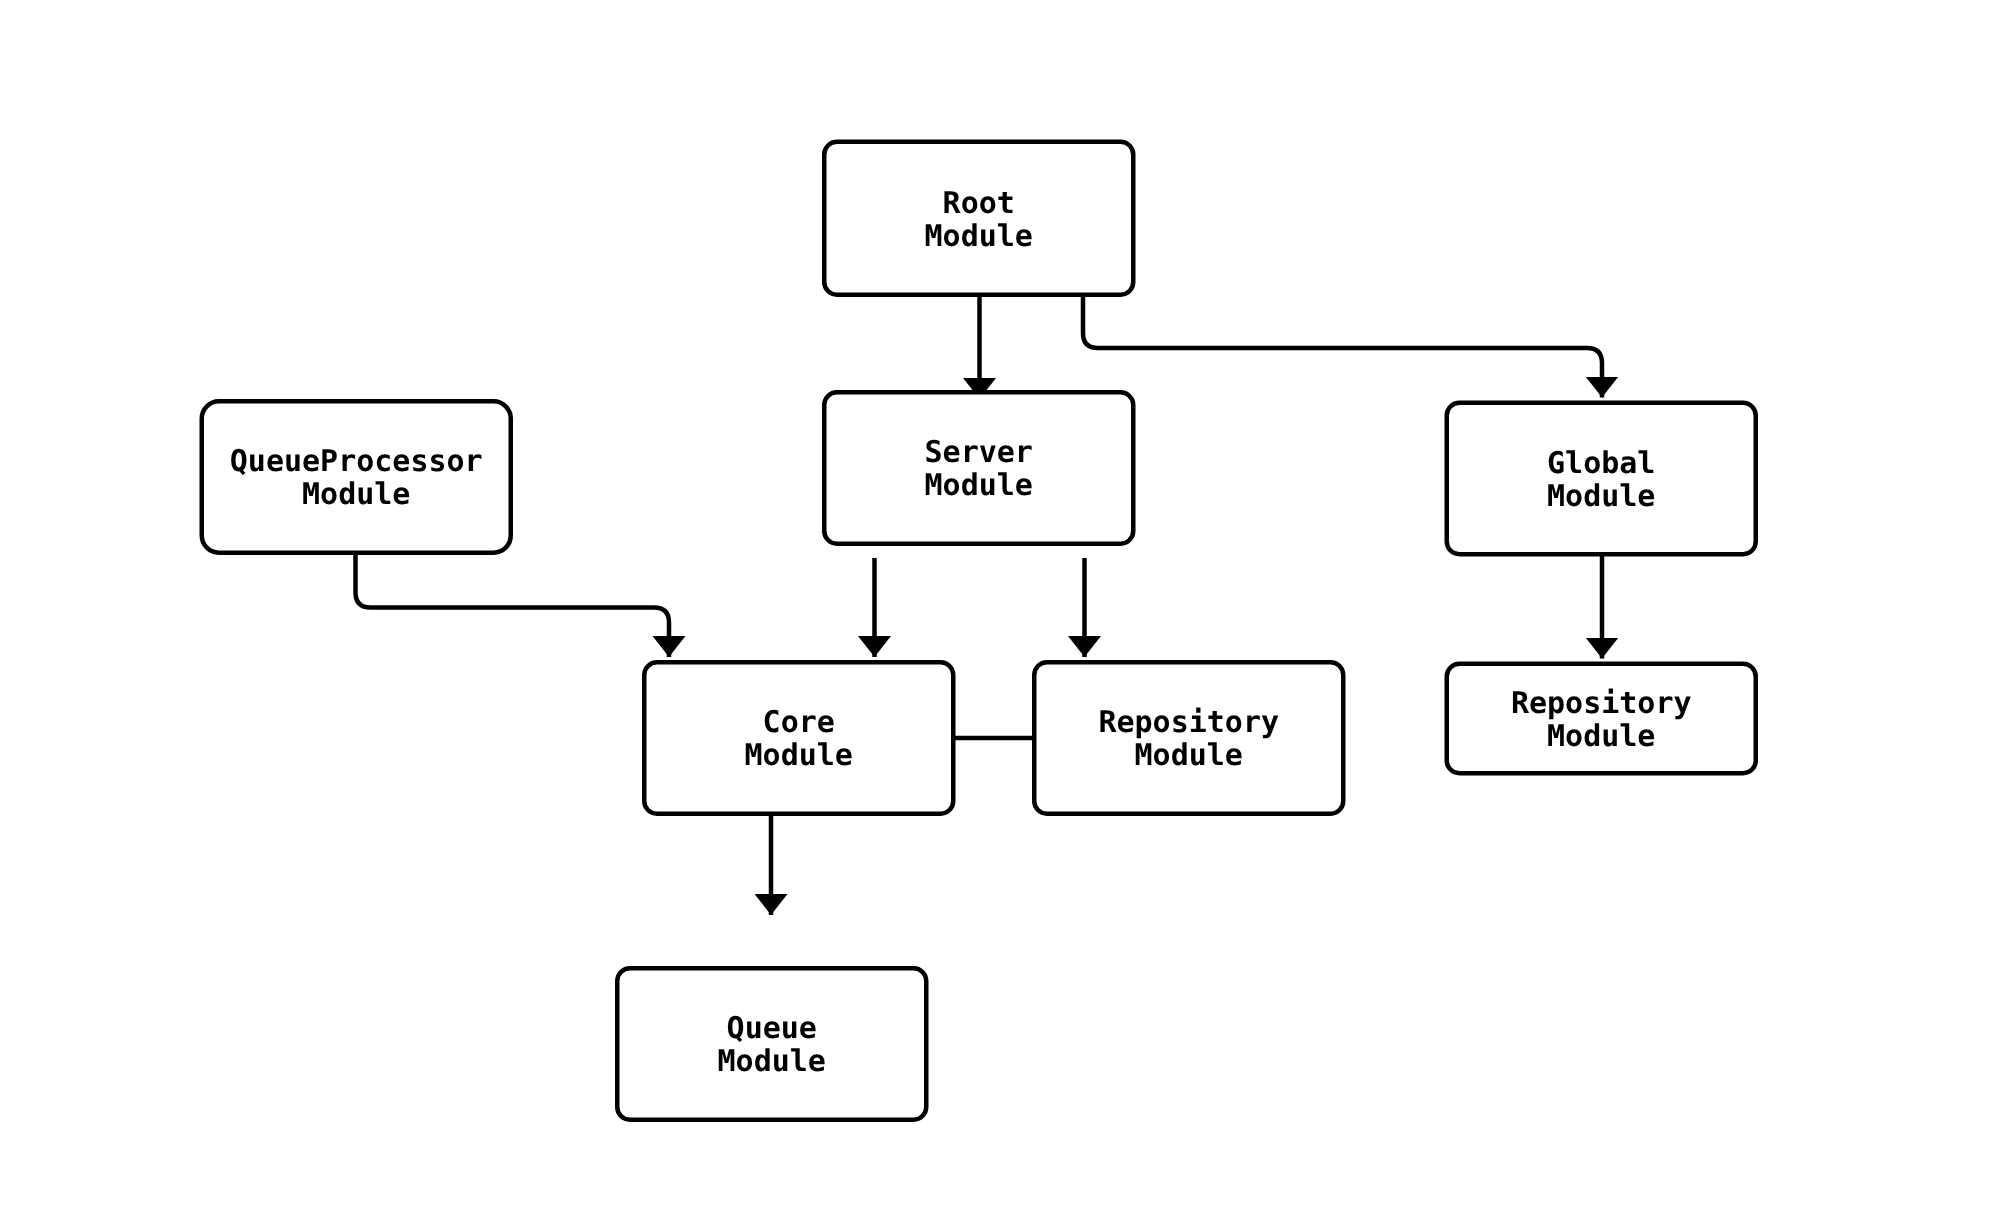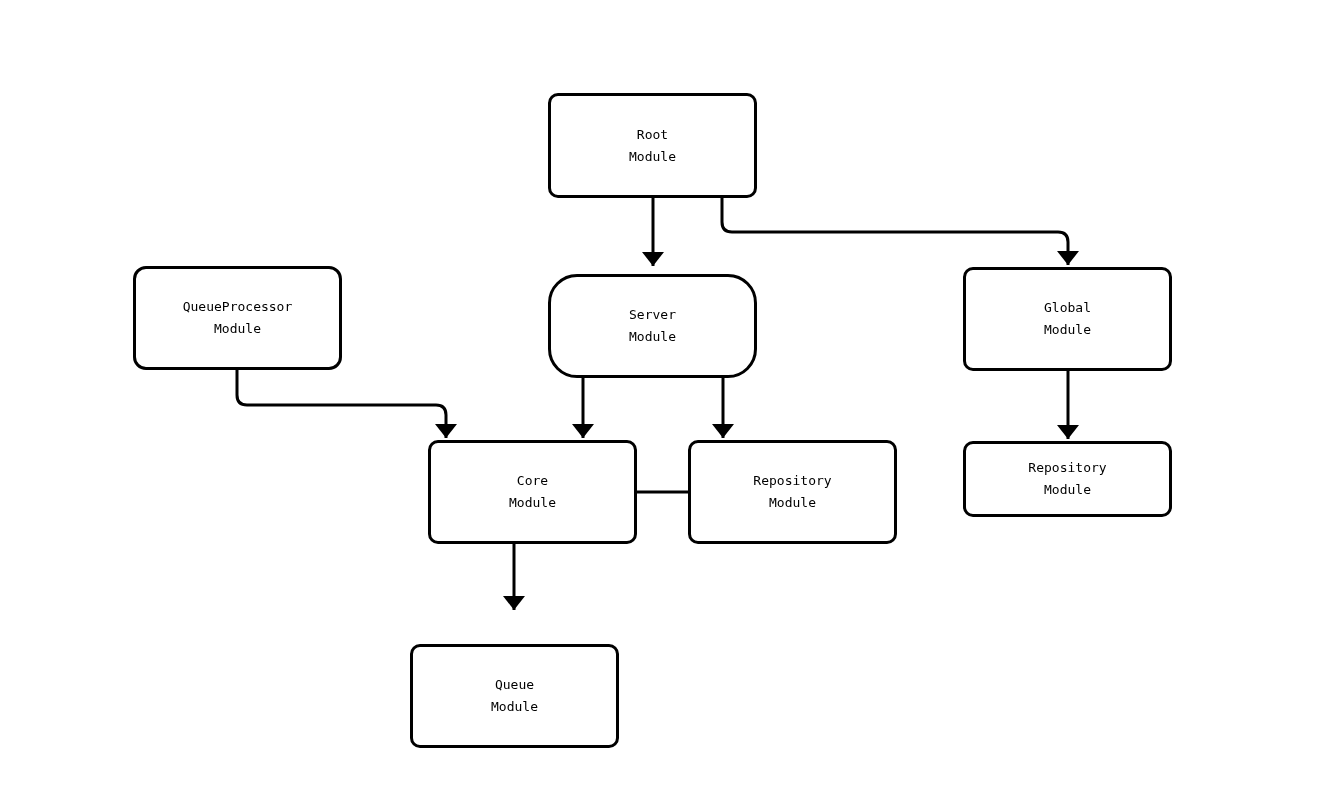--- a/index.html
+++ b/index.html
@@ -33,31 +33,31 @@
     height: 104px;
     box-sizing: border-box;
     background: #ffffff;
     border: 3px solid #000000;
     border-radius: 10px;
     display: flex;
     align-items: center;
     justify-content: center;
   }
   .node-label {
-    font-weight: normal;
-    font-size: 13px;
+    font-weight: bold;
+    font-size: 20px;
     line-height: 22px;
     text-align: center;
     color: #000000;
     white-space: pre-line;
   }
   
   .n-root          { left: 548px;  top: 93px;  height: 105px; }
   .n-queueproc     { left: 133px;  top: 266px; border-radius: 13px; }
-  .n-server        { left: 548px;  top: 274px; border-radius: 29px; }
+  .n-server        { left: 548px;  top: 260px; }
   .n-global        { left: 963px;  top: 267px; }
   .n-core          { left: 428px;  top: 440px; }
   .n-endpoints     { left: 688px;  top: 440px; }
   .n-repository    { left: 963px;  top: 441px; height: 76px; }
   .n-queue         { left: 410px;  top: 644px; }
 </style>
 </head>
 <body>
 
 <div class="canvas">

